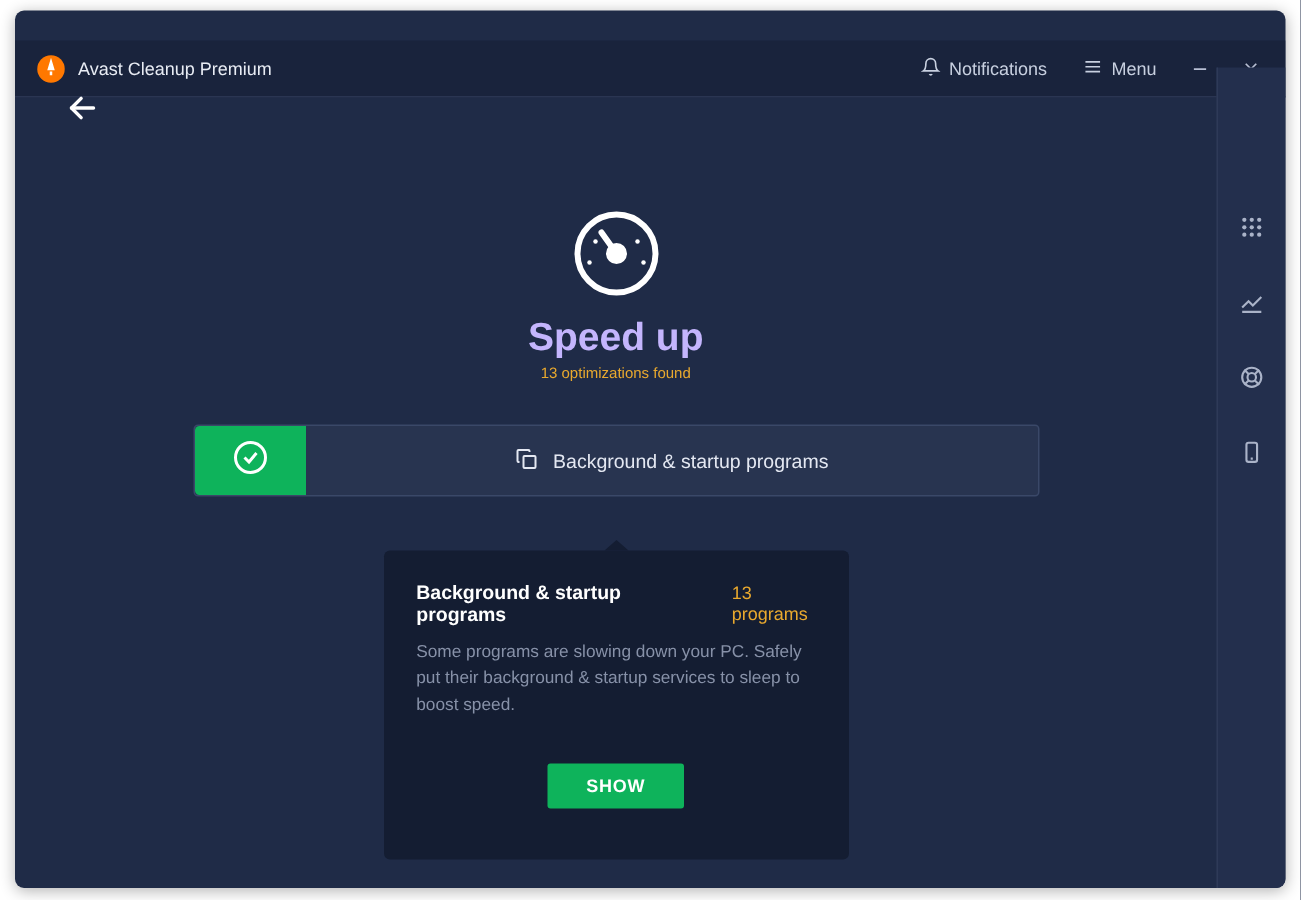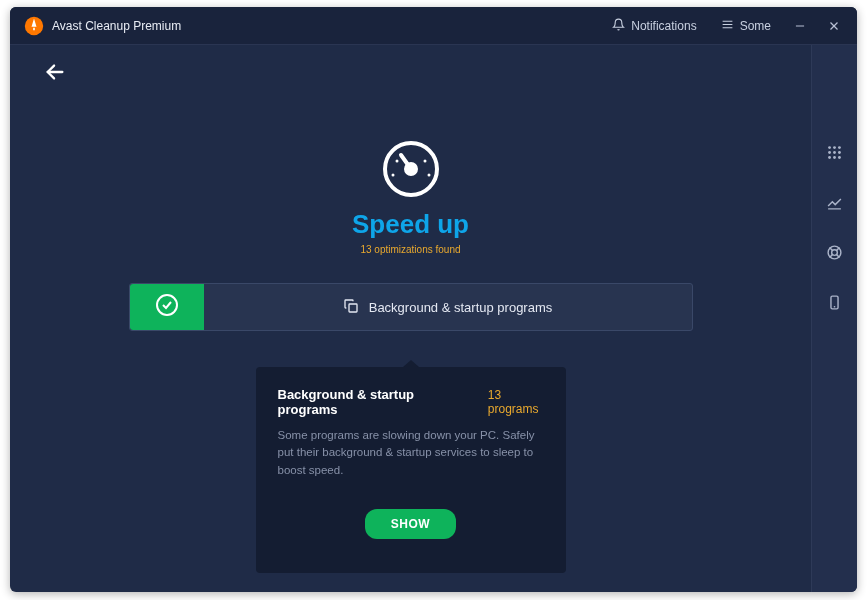--- a/index.html
+++ b/index.html
@@ -25,20 +25,21 @@
       box-shadow: 0 2px 10px rgba(0,0,0,0.3);
     }
     .titlebar {
       height: 38px;
       background: #19233c;
       display: flex;
       align-items: center;
       padding: 0 8px 0 14px;
       color: #d4d9e4;
       border-bottom: 1px solid #2a3552;
+      margin-top: 20px;
     }
     .logo {
       width: 20px;
       height: 20px;
       margin-right: 8px;
     }
     .app-title {
       font-size: 12px;
       color: #e8ecf4;
       flex: 1;
@@ -113,21 +114,21 @@
       display: flex;
       flex-direction: column;
       align-items: center;
     }
     .gauge-icon {
       width: 64px;
       height: 64px;
       margin-bottom: 8px;
     }
     .hero-title {
-      color: #0ea5e9;
+      color: #c4b5fd;
       font-size: 26px;
       font-weight: 700;
       margin-bottom: 4px;
     }
     .hero-subtitle {
       color: #e9a92e;
       font-size: 10px;
       margin-bottom: 28px;
     }
     .optimization-bar {
@@ -207,21 +208,21 @@
     .popup-btn {
       display: block;
       margin: 16px auto;
       background: #0eb35b;
       color: #fff;
       border: none;
       padding: 8px 26px;
       font-size: 12px;
       font-weight: 700;
       letter-spacing: 0.5px;
-      border-radius: 12px;
+      border-radius: 2px;
       cursor: pointer;
     }
   </style>
 </head>
 <body>
 
 <div class="app-window">
 
   <div class="titlebar">
     <span class="logo">
@@ -242,21 +243,21 @@
         <span>Notifications</span>
       </div>
       <div class="menu-btn">
         <span>
           <svg viewBox="0 0 24 24" width="13" height="13" fill="none" stroke="#c8d0e0" stroke-width="2">
             <line x1="3" y1="6" x2="21" y2="6"></line>
             <line x1="3" y1="12" x2="21" y2="12"></line>
             <line x1="3" y1="18" x2="21" y2="18"></line>
           </svg>
         </span>
-        <span>Some</span>
+        <span>Menu</span>
       </div>
       <div class="window-btn">
         <svg viewBox="0 0 24 24" width="14" height="14" stroke="#b8c0d4" stroke-width="2">
           <line x1="5" y1="12" x2="19" y2="12"></line>
         </svg>
       </div>
       <div class="window-btn">
         <svg viewBox="0 0 24 24" width="14" height="14" stroke="#b8c0d4" stroke-width="2">
           <line x1="6" y1="6" x2="18" y2="18"></line>
           <line x1="18" y1="6" x2="6" y2="18"></line>

